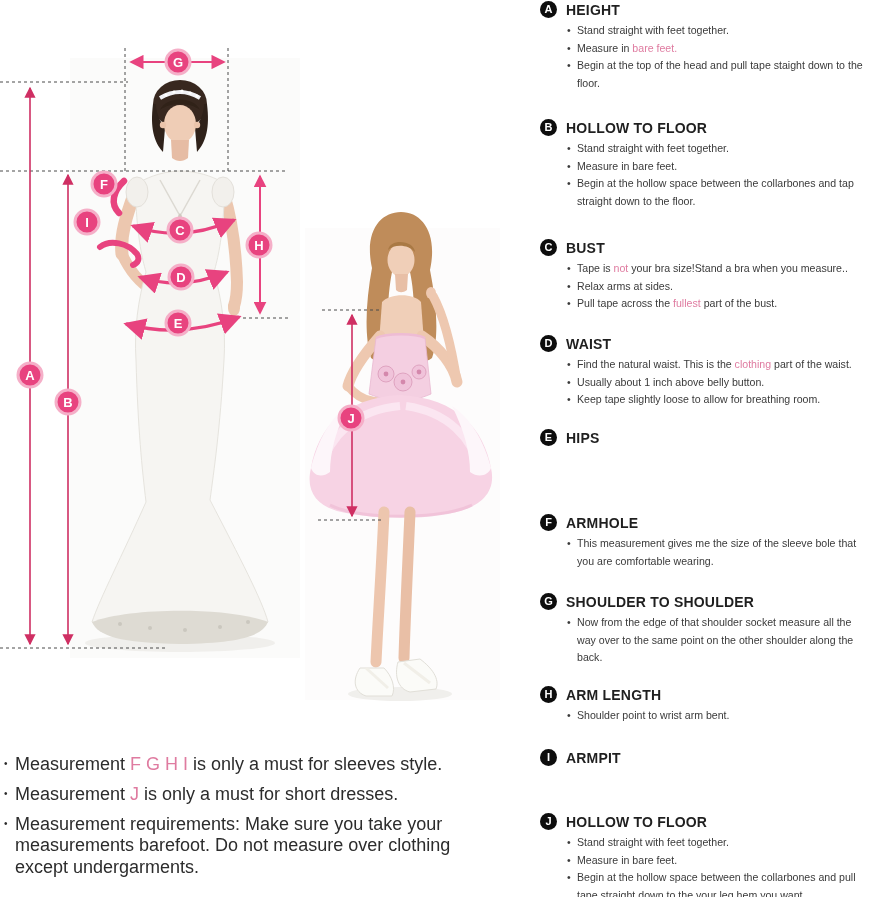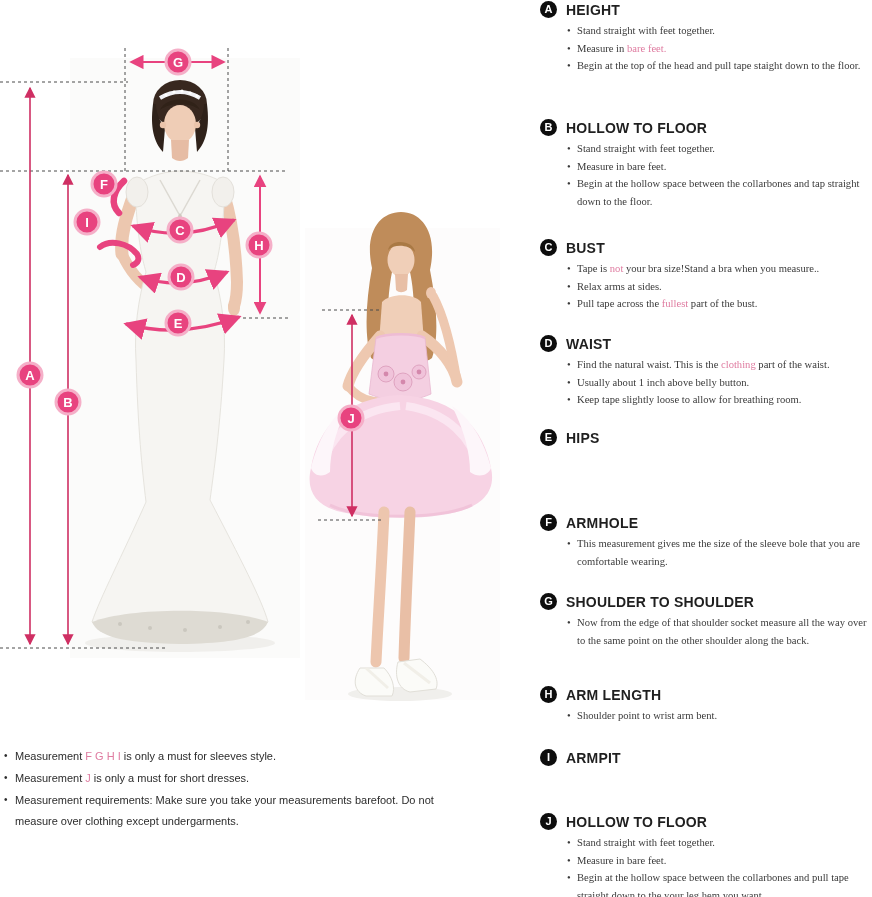--- a/index.html
+++ b/index.html
@@ -18,30 +18,30 @@
   }
   
   .instructions{position:absolute;left:540px;top:0;width:332px;height:897px;}
   .section{position:absolute;left:0;width:332px;}
   .sec-head{display:flex;align-items:center;}
   .sec-badge{
     flex:0 0 17px;width:17px;height:17px;border-radius:50%;background:#0d0d0d;
     color:#fff;font-size:11px;font-weight:bold;line-height:17px;text-align:center;
   }
   .sec-title{margin-left:9px;font-size:14px;font-weight:bold;color:#1f1f1f;letter-spacing:.2px;}
-  .sec-bullets{margin:4px 0 0 27px;padding:0;list-style:none;font-family:Liberation Serif, serif;}
+  .sec-bullets{margin:4px 0 0 27px;padding:0;list-style:none;}
   .sec-bullets li{
     position:relative;padding-left:10px;font-size:10.6px;color:#3a3a3a;
     line-height:17.5px;
   }
   .sec-bullets li::before{content:"\2022";position:absolute;left:0;top:0;color:#3a3a3a;}
   .hl{color:#df7ba0;}
   
   .notes{position:absolute;left:4px;top:746px;width:456px;}
-  .note{position:relative;padding-left:11px;font-size:11px;color:#2c2c2c;line-height:21.8px;}
+  .note{position:relative;padding-left:11px;font-size:18px;color:#2c2c2c;line-height:21.8px;margin-top:8px;}
   .note::before{content:"\2022";position:absolute;left:0;top:-1px;font-size:10px;color:#2c2c2c;}
 </style>
 </head>
 <body>
 
 <div class="figure-panel">
   <svg width="540" height="710" viewBox="0 0 540 710">
     <defs>
       <marker id="ah" viewBox="0 0 8 8" refX="7" refY="4" markerWidth="6.5" markerHeight="6.5" orient="auto-start-reverse">
         <path d="M0,0 L8,4 L0,8 Z" fill="#e8437f"></path>

